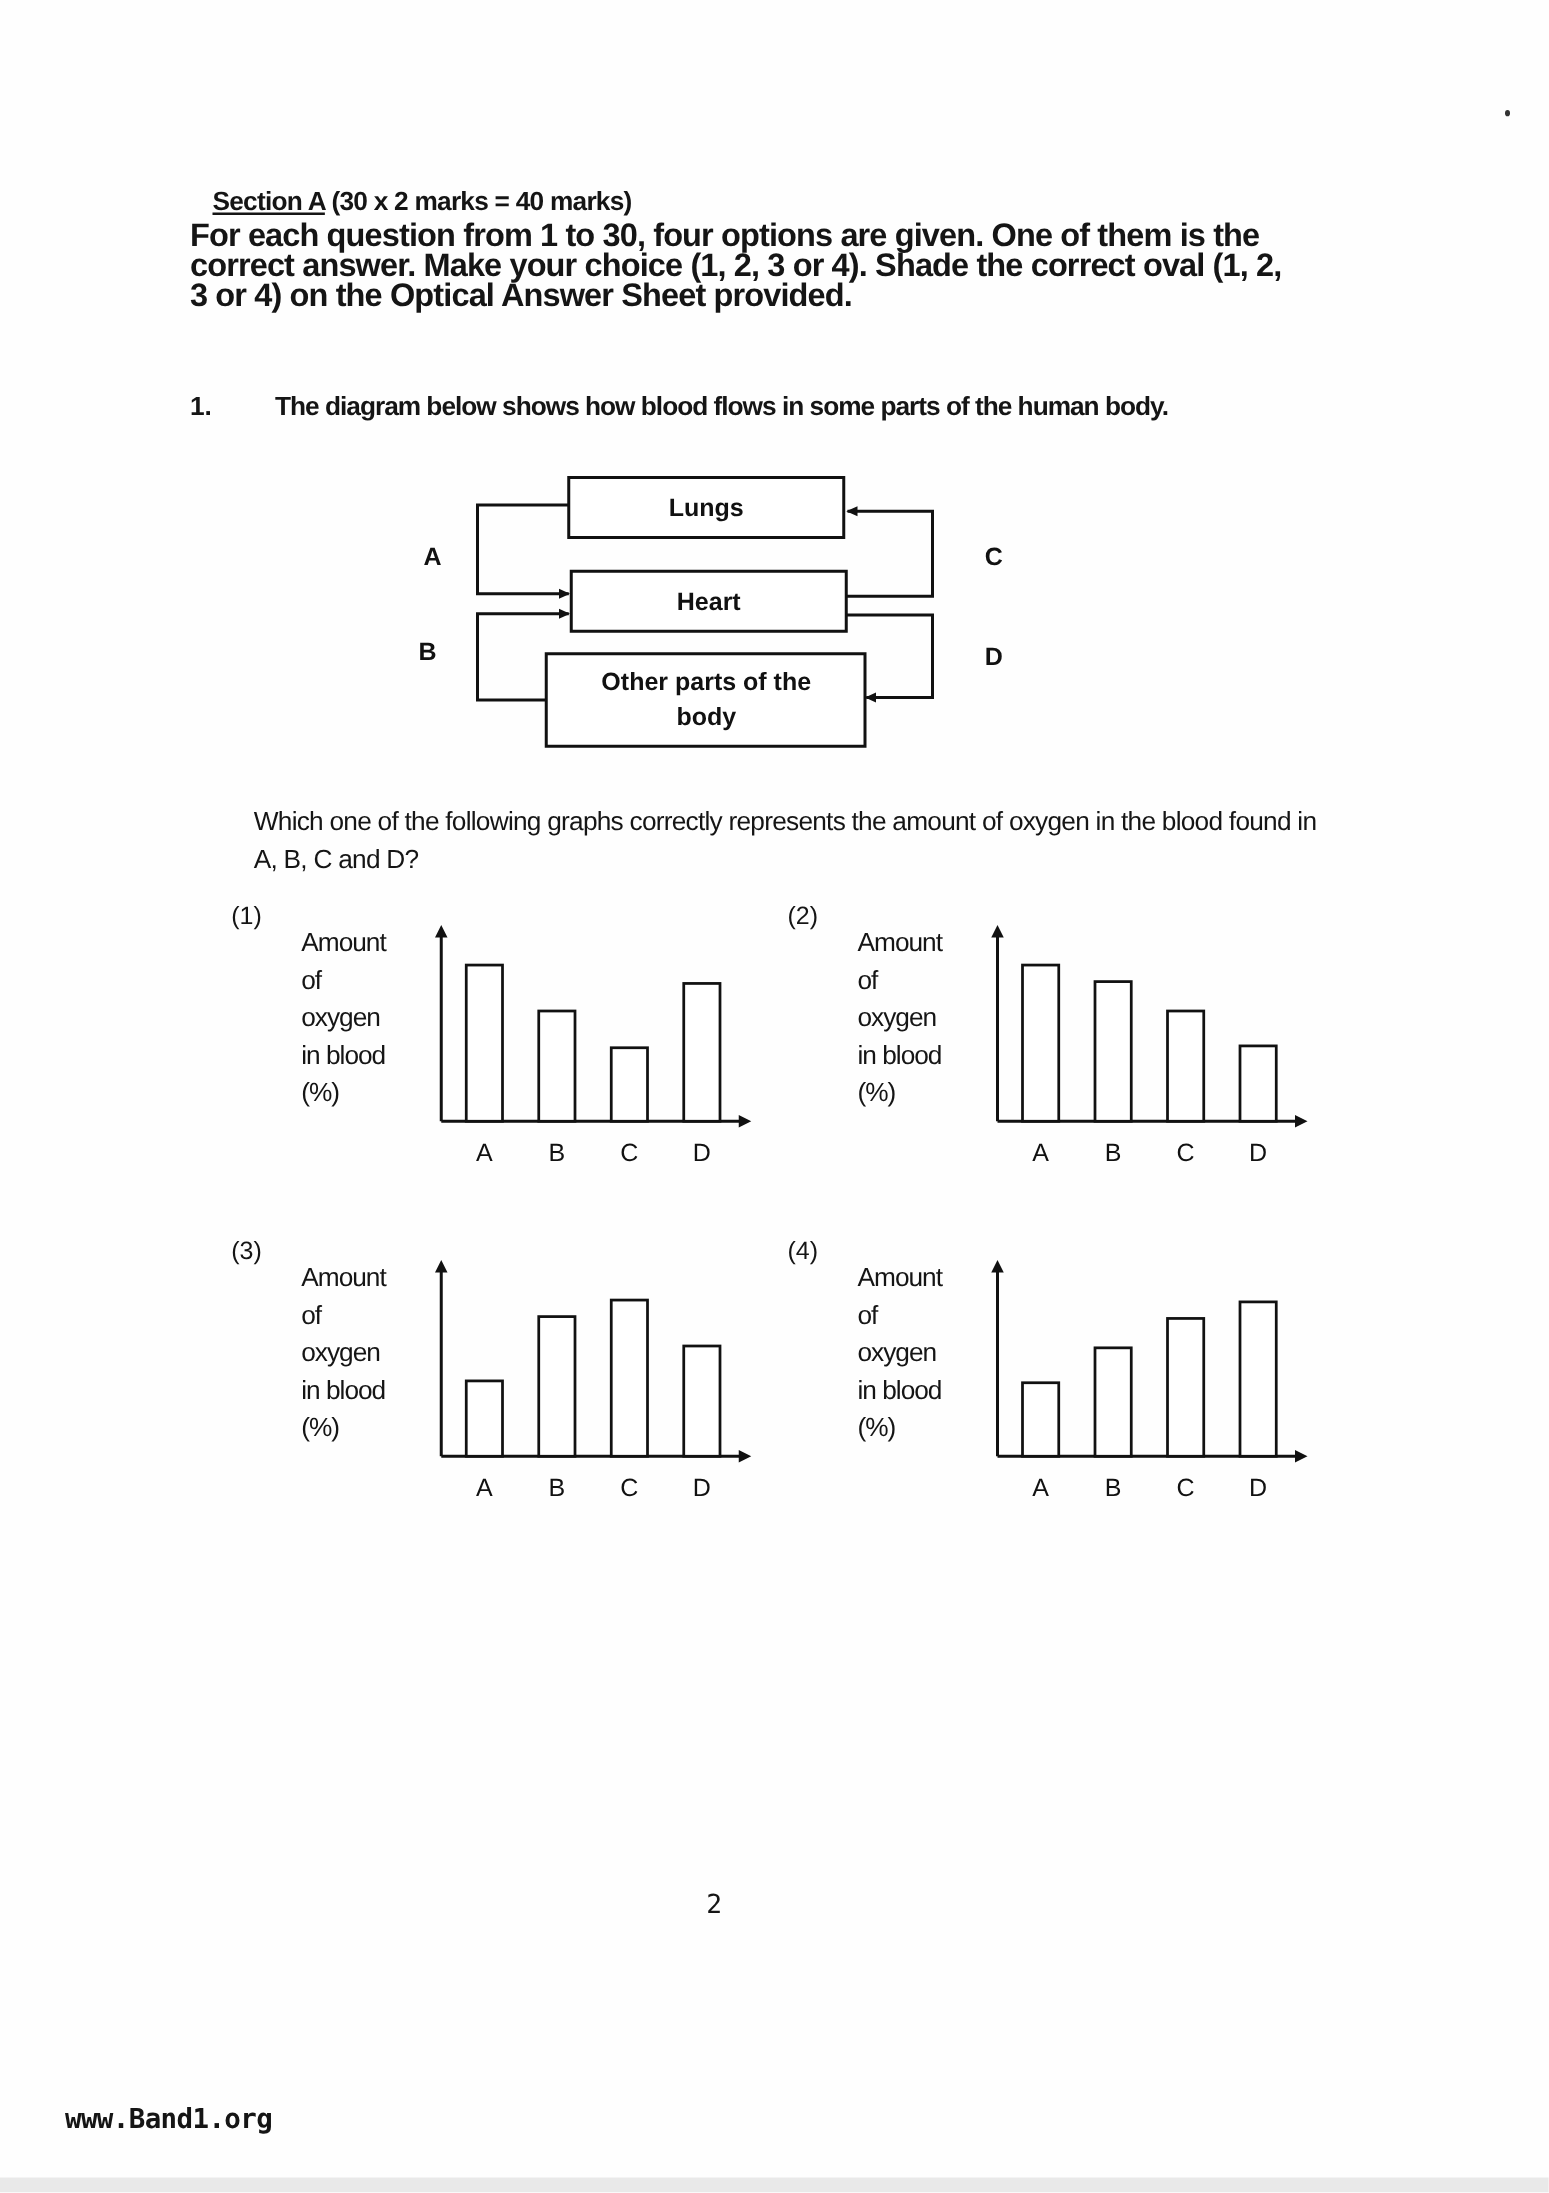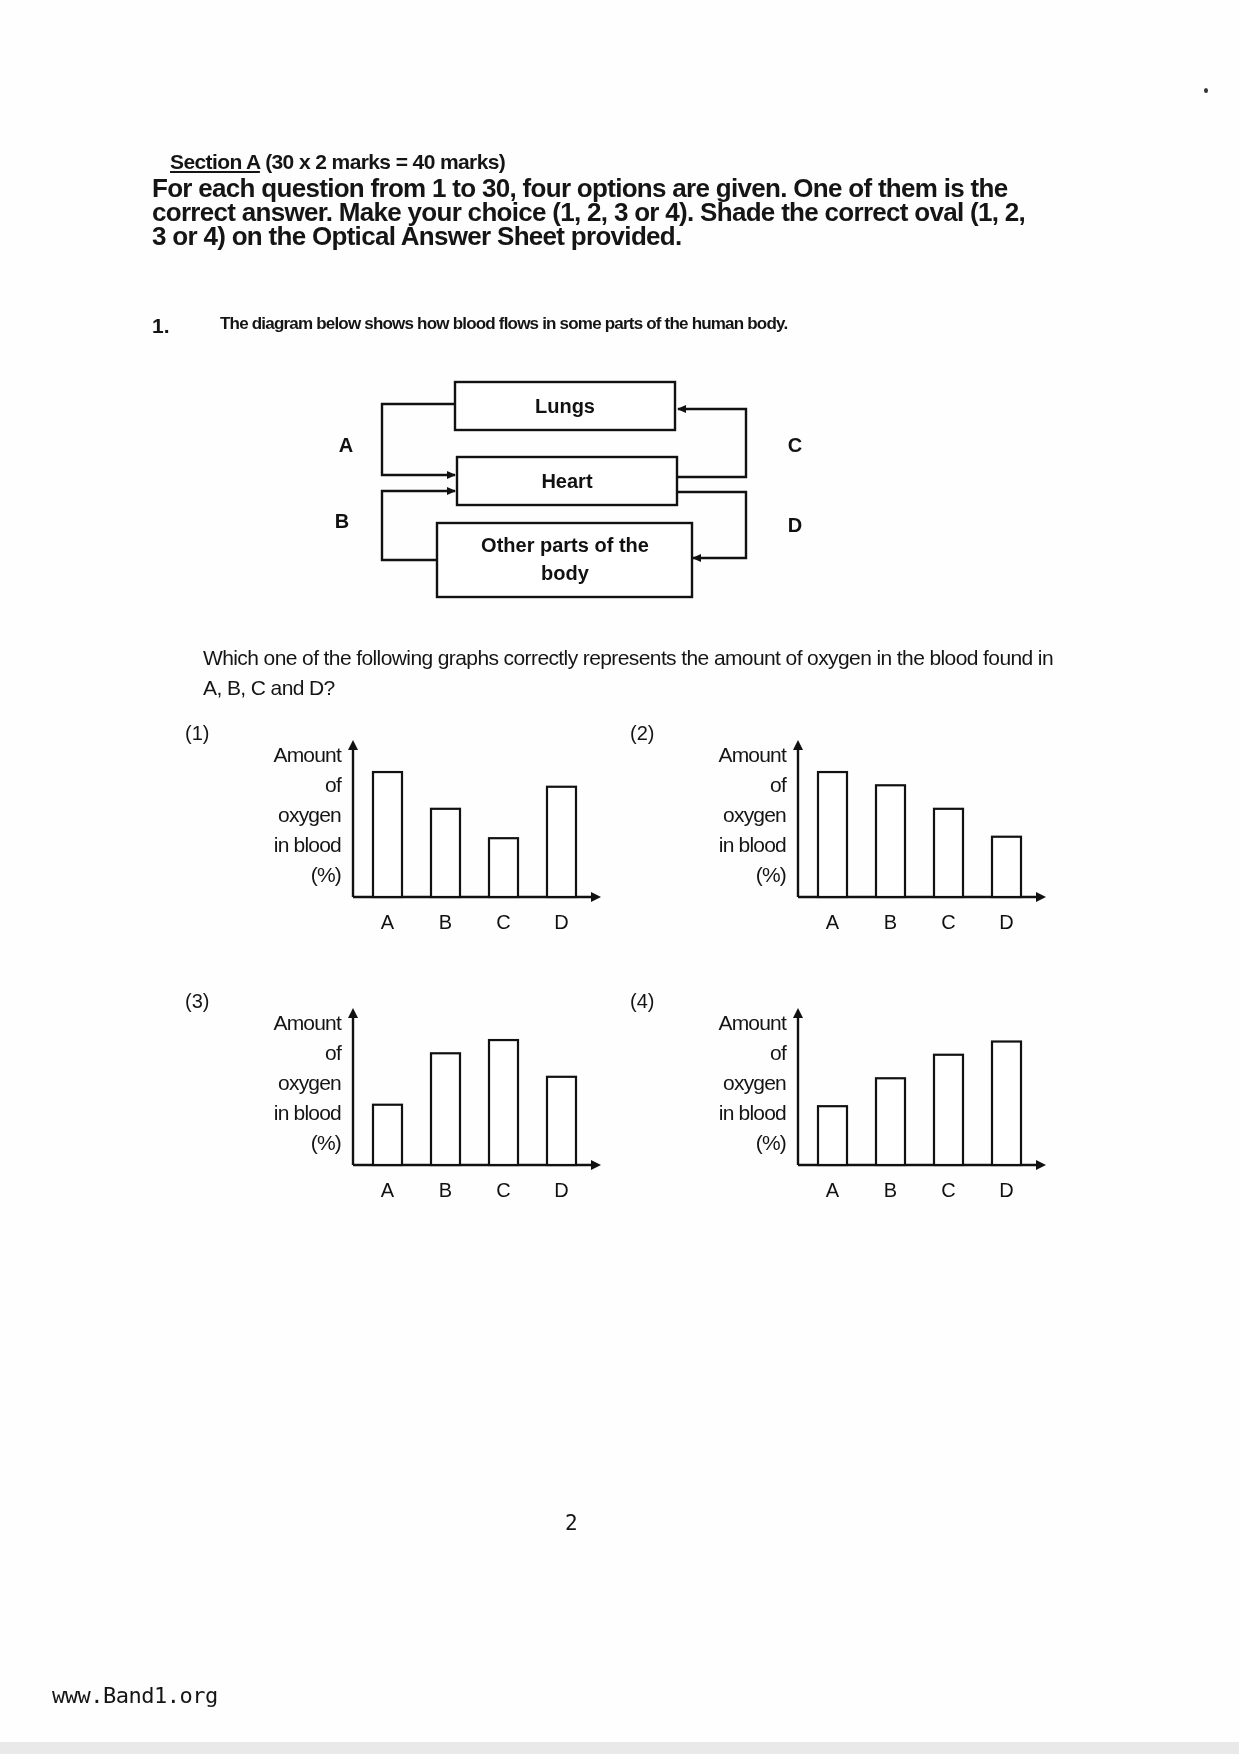--- a/index.html
+++ b/index.html
@@ -5,28 +5,28 @@
   html, body { margin:0; padding:0; }
   body {
     width:1239px; height:1754px; background:#fefefe; position:relative; overflow:hidden;
     font-family:"Liberation Sans", sans-serif; color:#151515;
   }
   .abs { position:absolute; }
   .sec-head { left:152px; top:150px; font-size:21px; font-weight:bold; letter-spacing:-0.6px; }
   .sec-head u { text-decoration:underline;margin-left:18px; }
   .instr { left:152px; top:176px; width:880px; font-size:26px; font-weight:bold; line-height:24px; letter-spacing:-0.7px; }
   .q-num { left:152px; top:314px; font-size:21px; font-weight:bold; }
-  .q-text { left:220px; top:314px; font-size:17px; font-weight:bold; letter-spacing:-0.8px; }
+  .q-text { left:220px; top:314px; font-size:21px; font-weight:bold; letter-spacing:-0.8px; }
   .q-prompt { left:183px; top:643px; width:860px; font-size:21px; line-height:30px; letter-spacing:-0.6px;margin-left:20px; }
   .diagram { left:320px; top:370px; }
   .opt-label { font-size:20px; }
   .chart { position:absolute; }
-  .ylabel { position:absolute; width:100px; text-align:right; font-size:21px; line-height:30px; letter-spacing:-0.8px; }
+  .ylabel { position:absolute; width:100px; text-align:left; font-size:21px; line-height:30px; letter-spacing:-0.8px; }
   .page-num { left:565px; top:1511px; font-size:21px; font-family:"DejaVu Sans Mono", monospace; }
-  .footer { left:52px; top:1683px; font-size:22px; font-family:"DejaVu Sans Mono", monospace; letter-spacing:-0.5px; }
+  .footer { left:52px; top:1683px; font-size:22px; font-family:"DejaVu Sans Mono", monospace; letter-spacing:-0.5px;font-weight:bold; }
   .bottom-shade { left:0; top:1742px; width:1239px; height:12px; background:#e9e9e9; }
   .speck { position:absolute; background:#333; border-radius:50%; }
 </style>
 </head>
 <body>
 
 <div class="abs sec-head">
   <u>Section A</u>
   <span>(30 x 2 marks = 40 marks)</span>
 </div>

